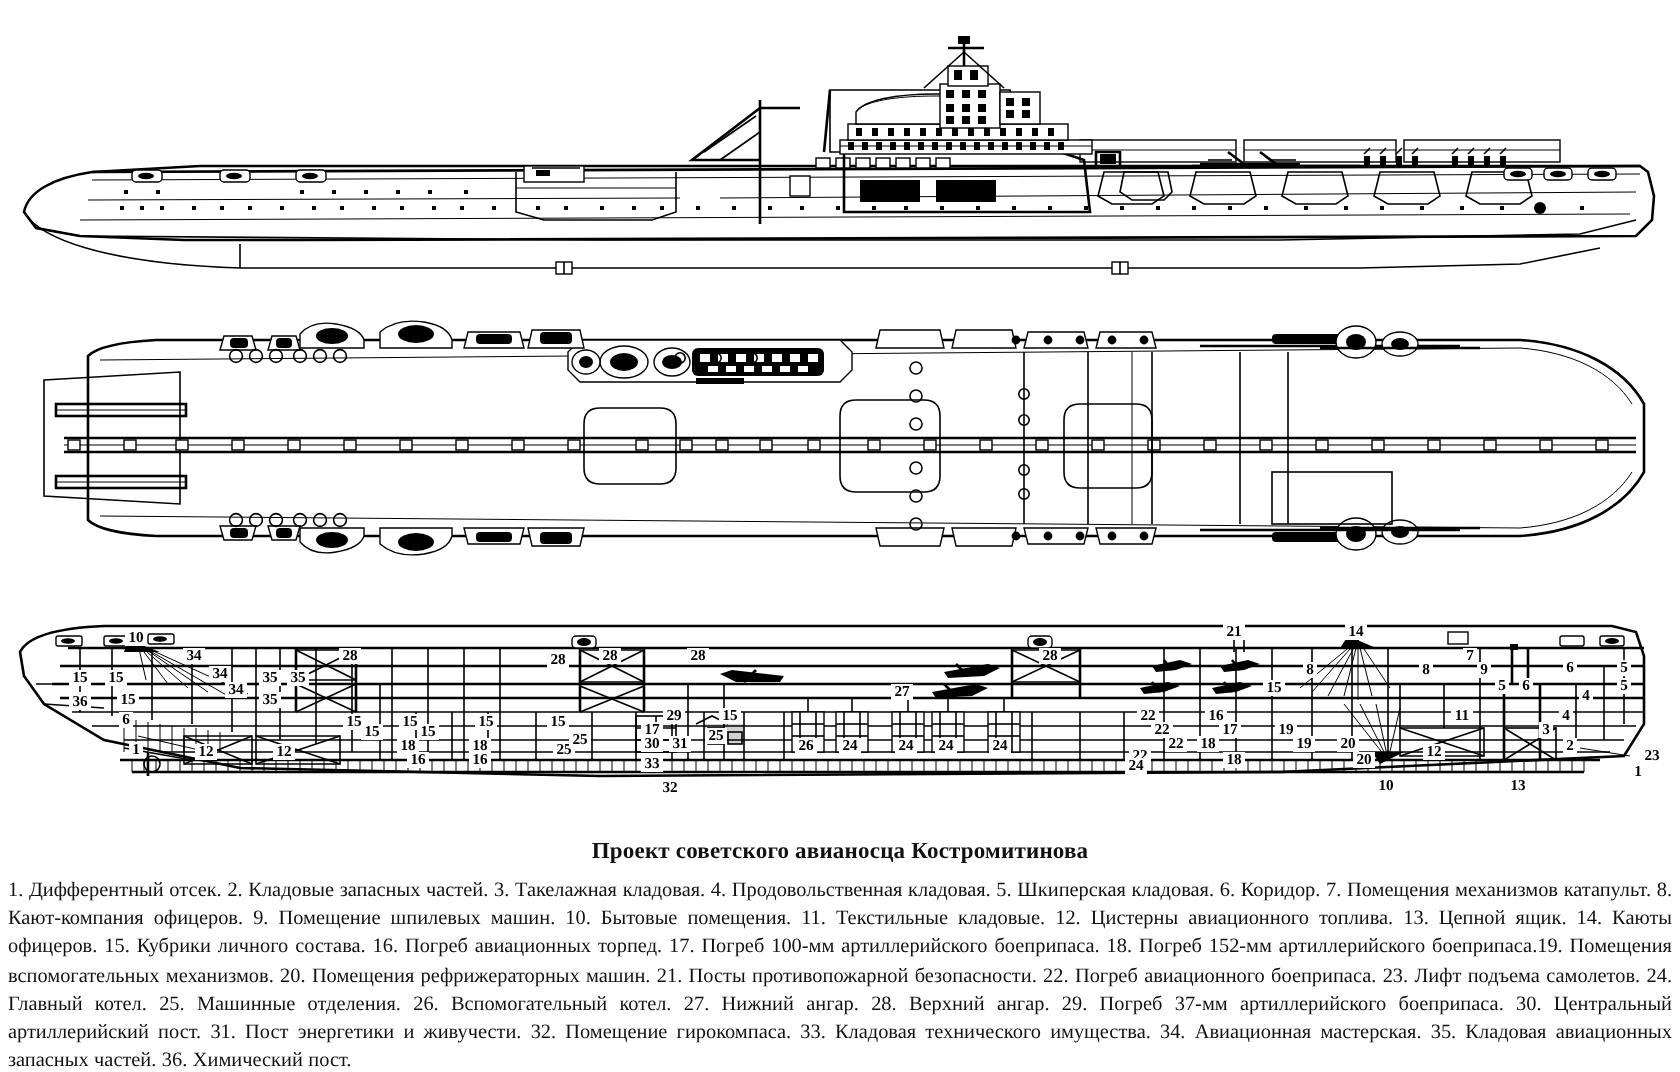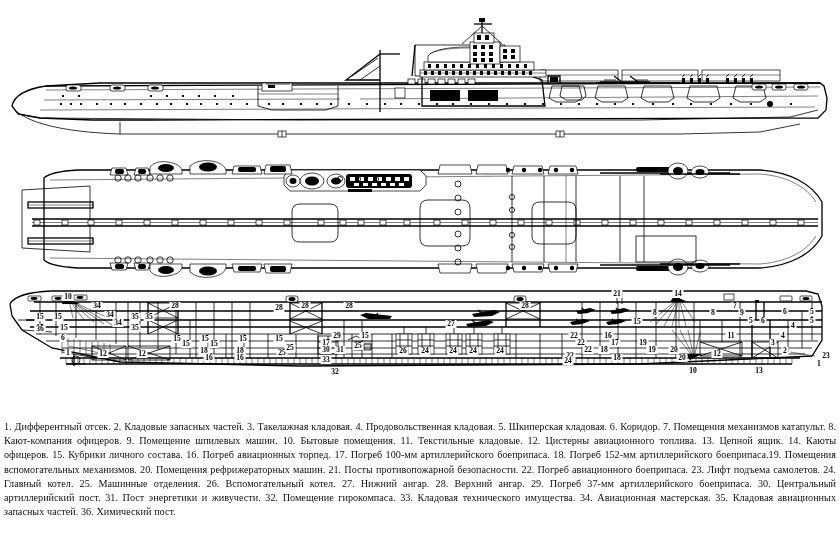--- a/index.html
+++ b/index.html
@@ -22,21 +22,21 @@
     height: 536px;
     background: #ffffff;
   }
   .view {
     position: absolute;
     left: 0;
     width: 840px;
   }
   #view-profile   { top: 14px;  height: 132px; }
   #view-plan      { top: 152px; height: 132px; }
-  #view-section   { top: 280px; height: 106px; }
+  #view-section   { top: 302px; height: 106px; }
   .view svg { display: block; width: 840px; }
 
   
   #caption-block {
     position: absolute;
     left: 0;
     top: 420px;
     width: 840px;
     padding: 0 4px;
     box-sizing: border-box;
@@ -1260,16 +1260,17 @@
           </g>
           <g>
             <rect x="820.5" y="72" width="11" height="8" fill="#ffffff" stroke="none"></rect>
             <text x="826" y="78" class="lbl">23</text>
           </g>
         </g>
     </svg>
   </div>
 
   <div id="caption-block">
+    <div id="drawing-title">Проект советского авианосца Костромитинова</div>
     <div id="legend-text">1. Дифферентный отсек. 2. Кладовые запасных частей. 3. Такелажная кладовая. 4. Продовольственная кладовая. 5. Шкиперская кладовая. 6. Коридор. 7. Помещения механизмов катапульт. 8. Кают-компания офицеров. 9. Помещение шпилевых машин. 10. Бытовые помещения. 11. Текстильные кладовые. 12. Цистерны авиационного топлива. 13. Цепной ящик. 14. Каюты офицеров. 15. Кубрики личного состава. 16. Погреб авиационных торпед. 17. Погреб 100-мм артиллерийского боеприпаса. 18. Погреб 152-мм артиллерийского боеприпаса.19. Помещения вспомогательных механизмов. 20. Помещения рефрижераторных машин. 21. Посты противопожарной безопасности. 22. Погреб авиационного боеприпаса. 23. Лифт подъема самолетов. 24. Главный котел. 25. Машинные отделения. 26. Вспомогательный котел. 27. Нижний ангар. 28. Верхний ангар. 29. Погреб 37-мм артиллерийского боеприпаса. 30. Центральный артиллерийский пост. 31. Пост энергетики и живучести. 32. Помещение гирокомпаса. 33. Кладовая технического имущества. 34. Авиационная мастерская. 35. Кладовая авиационных запасных частей. 36. Химический пост.</div>
   </div>
 
 </div>
 
 </body></html>

